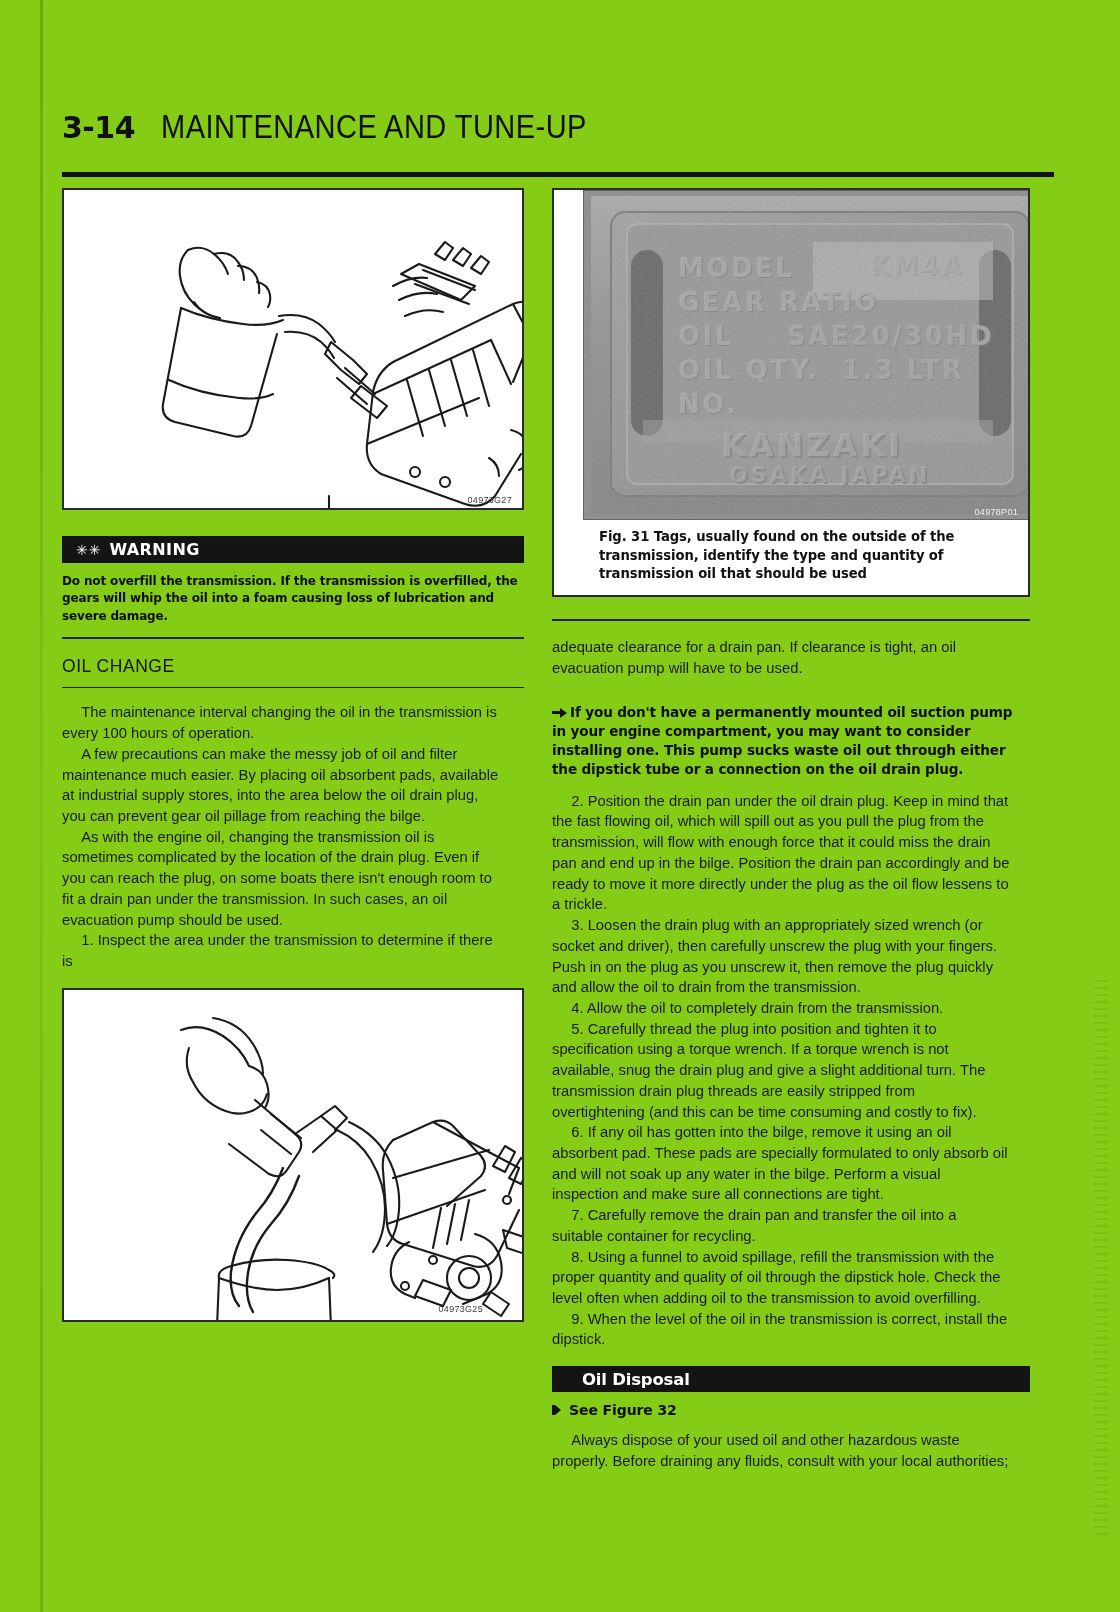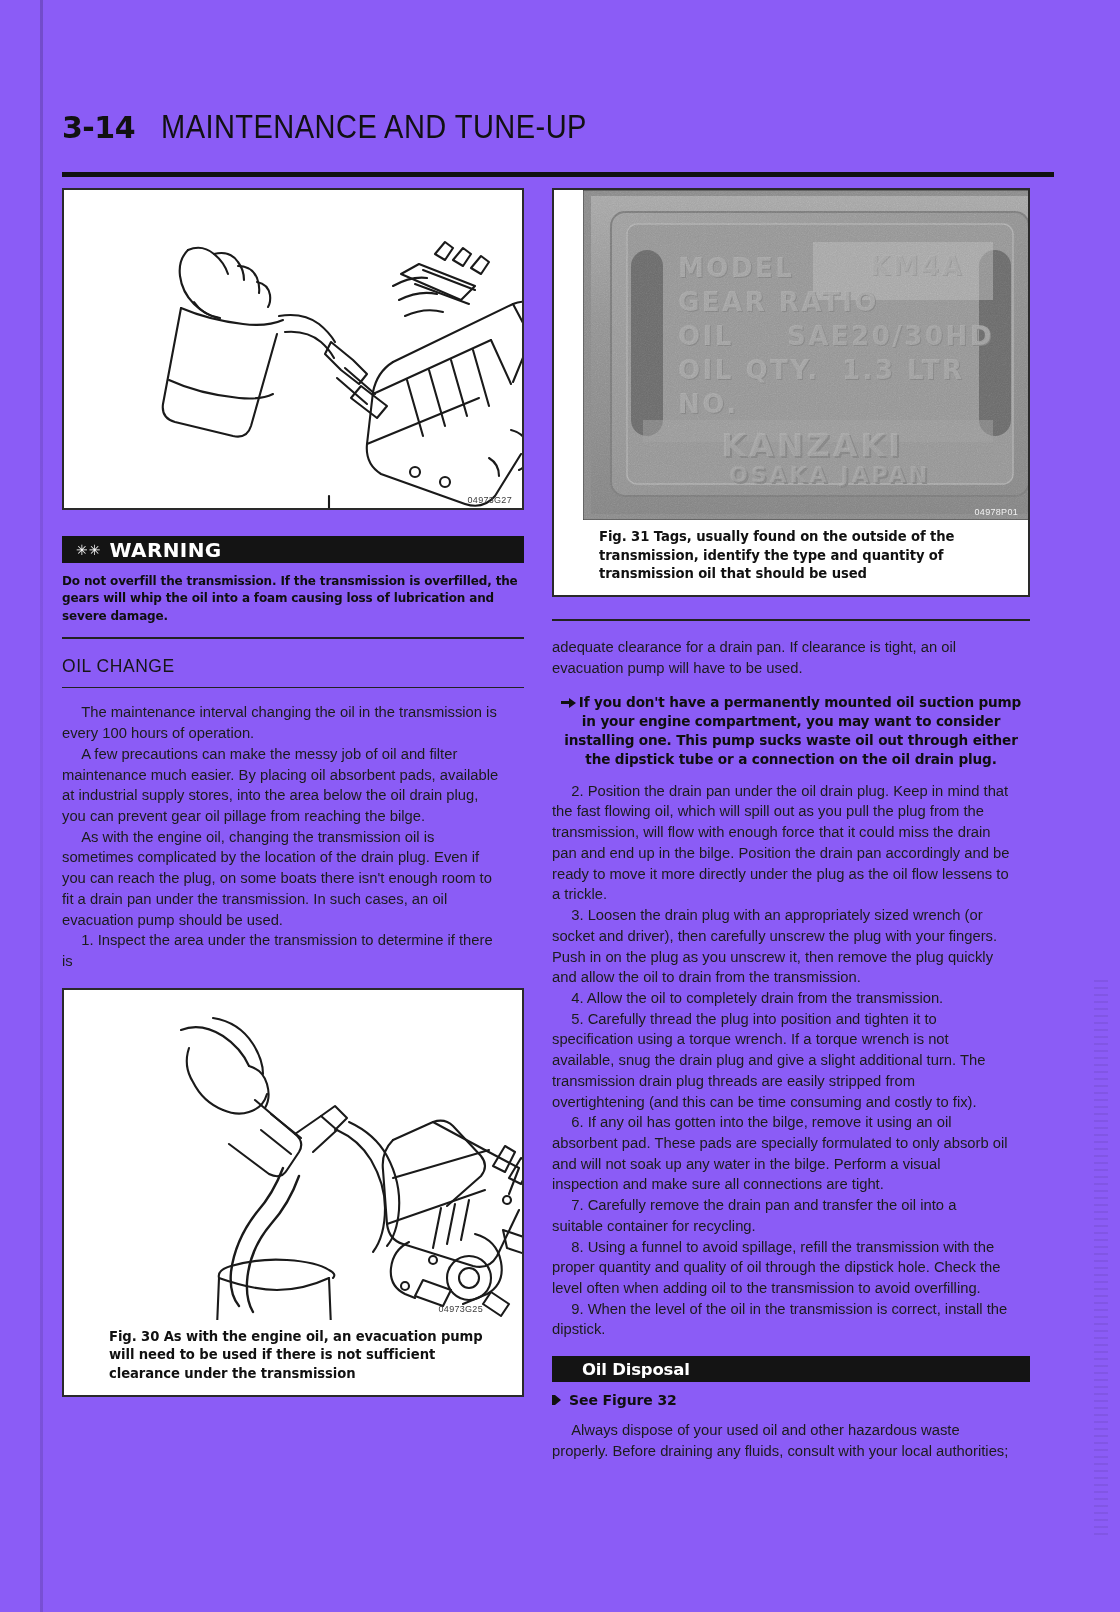--- a/index.html
+++ b/index.html
@@ -13,21 +13,21 @@
     font-family: "Liberation Sans", sans-serif;
     color: #1a1a1a;
     position: relative;
     overflow: hidden;
   }
   .page {
     position: absolute;
     left: 0; top: 0;
     width: 1120px;
     height: 1612px;
-    background: #8b5cf6;
+    background: #84cc16;
   }
 
   
   .page-header {
     position: absolute;
     left: 62px;
     top: 108px;
     width: 990px;
     display: flex;
     align-items: baseline;
@@ -137,21 +137,21 @@
   .warn-star {
     color: #fff;
     font-size: 14px;
     line-height: 1;
     letter-spacing: 1px;
   }
   .warn-label {
     color: #fff;
     font-family: "DejaVu Sans", sans-serif;
     font-weight: bold;
-    font-size: 20px;
+    font-size: 16px;
     letter-spacing: 0.4px;
   }
   .warn-text {
     font-family: "DejaVu Sans", sans-serif;
     font-weight: bold;
     font-size: 12px;
     line-height: 1.44;
     color: #0f0f0f;
     margin: 10px 0 0 0;
     letter-spacing: -0.15px;
@@ -417,21 +417,20 @@
             <path d="M400 176 l12 -20 l10 6 l-10 20 z"></path>
             <path d="M416 188 l12 -20 l10 6 l-10 20 z"></path>
 
             <circle cx="312" cy="296" r="4"></circle>
             <circle cx="340" cy="270" r="4"></circle>
             <circle cx="414" cy="210" r="4"></circle>
           </g>
         </svg>
         <span class="figid" style="bottom:6px;right:39px;">04973G25</span>
       </div>
-      <div class="figcap">Fig. 30 As with the engine oil, an evacuation pump will need to be used if there is not sufficient clearance under the transmission</div>
     </div>
 
   </div>
 
   <div class="col-right">
 
     <div class="figbox">
       <div class="figart" style="height:330px;background:#8f8f8f;">
         <svg width="474" height="330" viewBox="0 0 474 330">
           <defs>
@@ -502,21 +501,21 @@
         </svg>
         <span class="figid" style="color:#f2f2f2;">04978P01</span>
       </div>
       <div class="figcap">Fig. 31 Tags, usually found on the outside of the transmission, identify the type and quantity of transmission oil that should be used</div>
     </div>
 
     <div class="rule-thin" style="margin-top:22px;"></div>
 
     <p class="body-p noindent" style="margin-top:16px;">adequate clearance for a drain pan. If clearance is tight, an oil evacuation pump will have to be used.</p>
 
-    <p class="note-p" style="margin-top:14px;text-align:center;">
+    <p class="note-p" style="margin-top:24px;">
       <span class="note-arrow"></span><span>If you don't have a permanently mounted oil suction pump in your engine compartment, you may want to consider installing one. This pump sucks waste oil out through either the dipstick tube or a connection on the oil drain plug.</span>
     </p>
 
     <p class="body-p" style="margin-top:12px;">2. Position the drain pan under the oil drain plug. Keep in mind that the fast flowing oil, which will spill out as you pull the plug from the transmission, will flow with enough force that it could miss the drain pan and end up in the bilge. Position the drain pan accordingly and be ready to move it more directly under the plug as the oil flow lessens to a trickle.</p>
     <p class="body-p">3. Loosen the drain plug with an appropriately sized wrench (or socket and driver), then carefully unscrew the plug with your fingers. Push in on the plug as you unscrew it, then remove the plug quickly and allow the oil to drain from the transmission.</p>
     <p class="body-p">4. Allow the oil to completely drain from the transmission.</p>
     <p class="body-p">5. Carefully thread the plug into position and tighten it to specification using a torque wrench. If a torque wrench is not available, snug the drain plug and give a slight additional turn. The transmission drain plug threads are easily stripped from overtightening (and this can be time consuming and costly to fix).</p>
     <p class="body-p">6. If any oil has gotten into the bilge, remove it using an oil absorbent pad. These pads are specially formulated to only absorb oil and will not soak up any water in the bilge. Perform a visual inspection and make sure all connections are tight.</p>
     <p class="body-p">7. Carefully remove the drain pan and transfer the oil into a suitable container for recycling.</p>
     <p class="body-p">8. Using a funnel to avoid spillage, refill the transmission with the proper quantity and quality of oil through the dipstick hole. Check the level often when adding oil to the transmission to avoid overfilling.</p>

